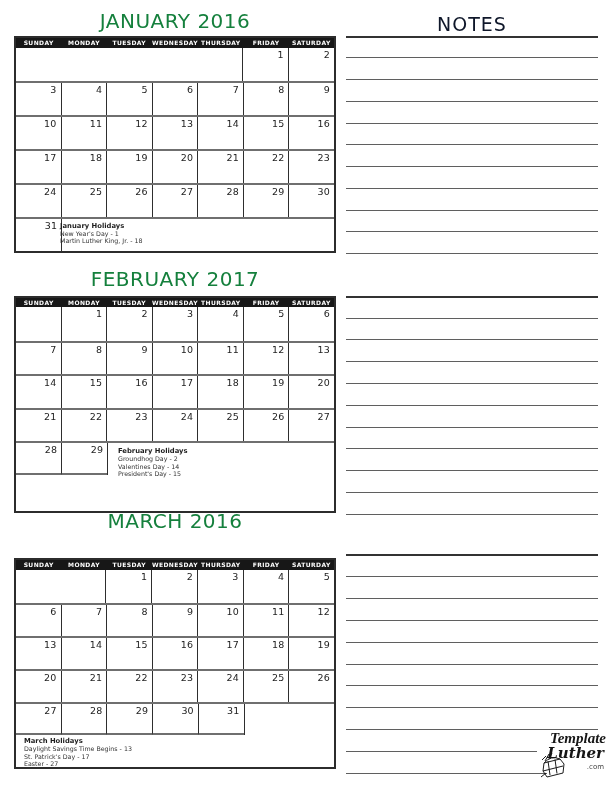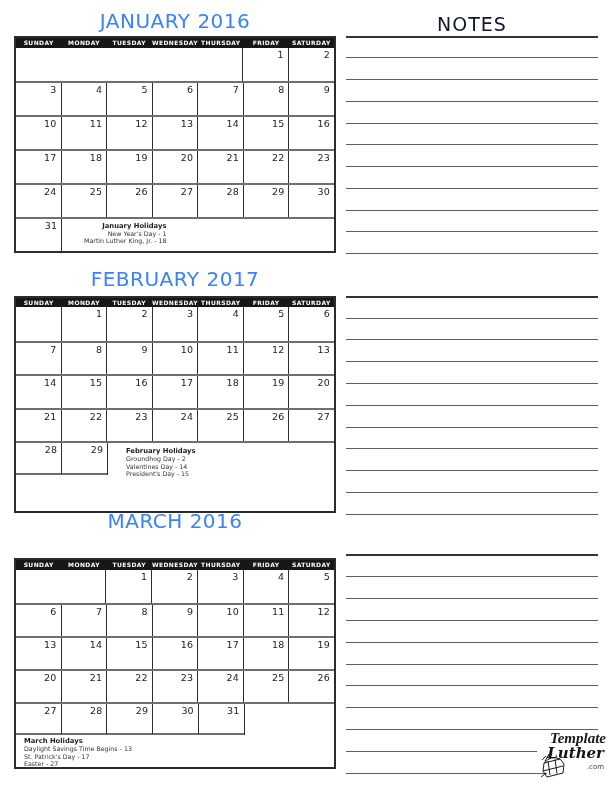--- a/index.html
+++ b/index.html
@@ -3,21 +3,21 @@
 <meta charset="utf-8">
 <style>
   html,body { margin:0; padding:0; background:#ffffff; }
   .page {
     position:relative; width:612px; height:792px; background:#fff;
     font-family:"DejaVu Sans", sans-serif; overflow:hidden;
     --barcolor:#171717; --gridline:#2e2e2e; --rowline:#6f6f6f; --noteline:#5f5f5f;
   }
   .month-title {
     position:absolute; left:14px; width:322px; text-align:center;
-    font-size:20px; line-height:26px; color:#3b82f6; letter-spacing:.5px;
+    font-size:20px; line-height:26px; color:#15803d; letter-spacing:.5px;
   }
   .cal-grid {
     position:absolute; left:14px; width:322px; box-sizing:border-box;
     border:2px solid #2c2c2c; background:#fff;
   }
   .dow-bar { display:flex; height:9.5px; background:var(--barcolor); }
   .dow {
     flex:1; color:#ffffff; font-size:6px; font-weight:bold;
     letter-spacing:.4px; text-align:center; line-height:10px;
     font-family:"DejaVu Sans", sans-serif;
@@ -181,21 +181,21 @@
         <div class="week bt" style="height: 33.9px;">
           <div class="cell">
             <span class="daynum">31</span>
           </div>
           <div class="cell bl"></div>
           <div class="cell"></div>
           <div class="cell"></div>
           <div class="cell"></div>
           <div class="cell"></div>
           <div class="cell"></div>
-          <div class="holidays" style="left: 68px; top: 3px; text-align: right;">
+          <div class="holidays" style="left: 44px; top: 3px;">
             <div class="hol-title">January Holidays</div>
             <div class="hol-item">New Year's Day - 1</div>
             <div class="hol-item">Martin Luther King, Jr. - 18</div>
           </div>
         </div>
       </div>
       <div class="month-title" style="top: 266px;">FEBRUARY 2017</div>
       <div class="cal-grid" style="top: 295.5px; height: 217px;">
         <div class="dow-bar">
           <span class="dow">SUNDAY</span>
@@ -301,21 +301,21 @@
             <span class="daynum">28</span>
           </div>
           <div class="cell bl bb">
             <span class="daynum">29</span>
           </div>
           <div class="cell bl"></div>
           <div class="cell"></div>
           <div class="cell"></div>
           <div class="cell"></div>
           <div class="cell"></div>
-          <div class="holidays" style="left: 102px; top: 4px; margin-left: 8px;">
+          <div class="holidays" style="left: 102px; top: 4px;">
             <div class="hol-title">February Holidays</div>
             <div class="hol-item">Groundhog Day - 2</div>
             <div class="hol-item">Valentines Day - 14</div>
             <div class="hol-item">President's Day - 15</div>
           </div>
         </div>
       </div>
       <div class="month-title" style="top: 508px;">MARCH 2016</div>
       <div class="cal-grid" style="top: 558px; height: 210.5px;">
         <div class="dow-bar">

